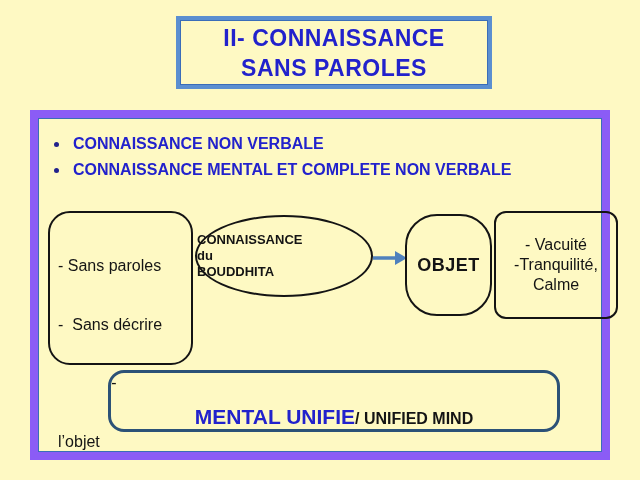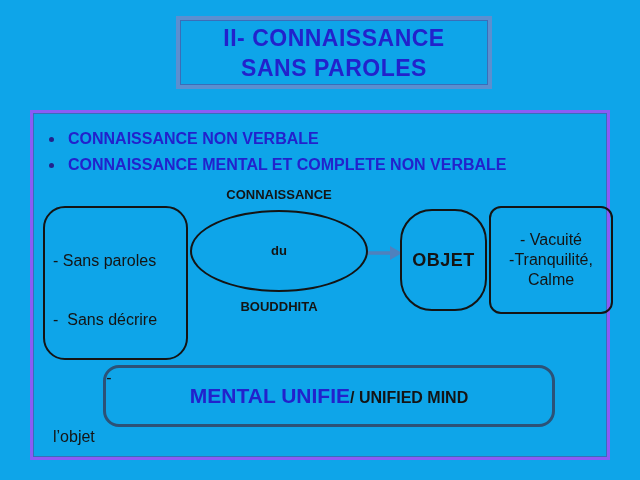--- a/index.html
+++ b/index.html
@@ -4,21 +4,21 @@
 <style>
   html, body {
     margin: 0;
     padding: 0;
     background: #ffffff;
   }
   .slide {
     position: relative;
     width: 640px;
     height: 480px;
-    background: #0ea5e9;
+    background: #fef9c3;
     font-family: "Liberation Sans", sans-serif;
     overflow: hidden;
   }
 
   
   .title-box {
     position: absolute;
     left: 176px;
     top: 16px;
     width: 316px;
@@ -38,21 +38,21 @@
     text-align: center;
   }
 
   
   .main-box {
     position: absolute;
     left: 30px;
     top: 110px;
     width: 580px;
     height: 350px;
-    border: 3px solid #8b5cf6;
+    border: 8px solid #8b5cf6;
     box-shadow: inset 0 0 0 1px #3a6db8;
     box-sizing: border-box;
   }
 
   
   .bullets {
     position: absolute;
     left: 12px;
     top: 13px;
     color: #2222cc;
@@ -95,27 +95,26 @@
     left: 157px;
     top: 97px;
     width: 178px;
     height: 82px;
     border: 2.5px solid #141414;
     border-radius: 50%;
     box-sizing: border-box;
     display: flex;
     flex-direction: column;
     justify-content: center;
-    align-items: center;
+    align-items: flex-start;
     color: #141414;
     font-weight: bold;
     font-size: 13px;
     line-height: 16px;
     text-align: center;
-    gap: 40px;
   }
 
   .arrow {
     position: absolute;
     left: 334px;
     top: 131px;
   }
 
   .objet-box {
     position: absolute;
@@ -159,21 +158,21 @@
     position: absolute;
     left: 70px;
     top: 252px;
     width: 452px;
     height: 62px;
     border: 3px solid #2c5277;
     border-radius: 16px;
     box-sizing: border-box;
     display: flex;
     justify-content: center;
-    align-items: flex-start;
+    align-items: flex-end;
   }
   .mental-box .inner {
     display: flex;
     align-items: baseline;
     margin-top: 16px;
   }
   .mental-fr {
     color: #2222cc;
     font-weight: bold;
     font-size: 21px;

